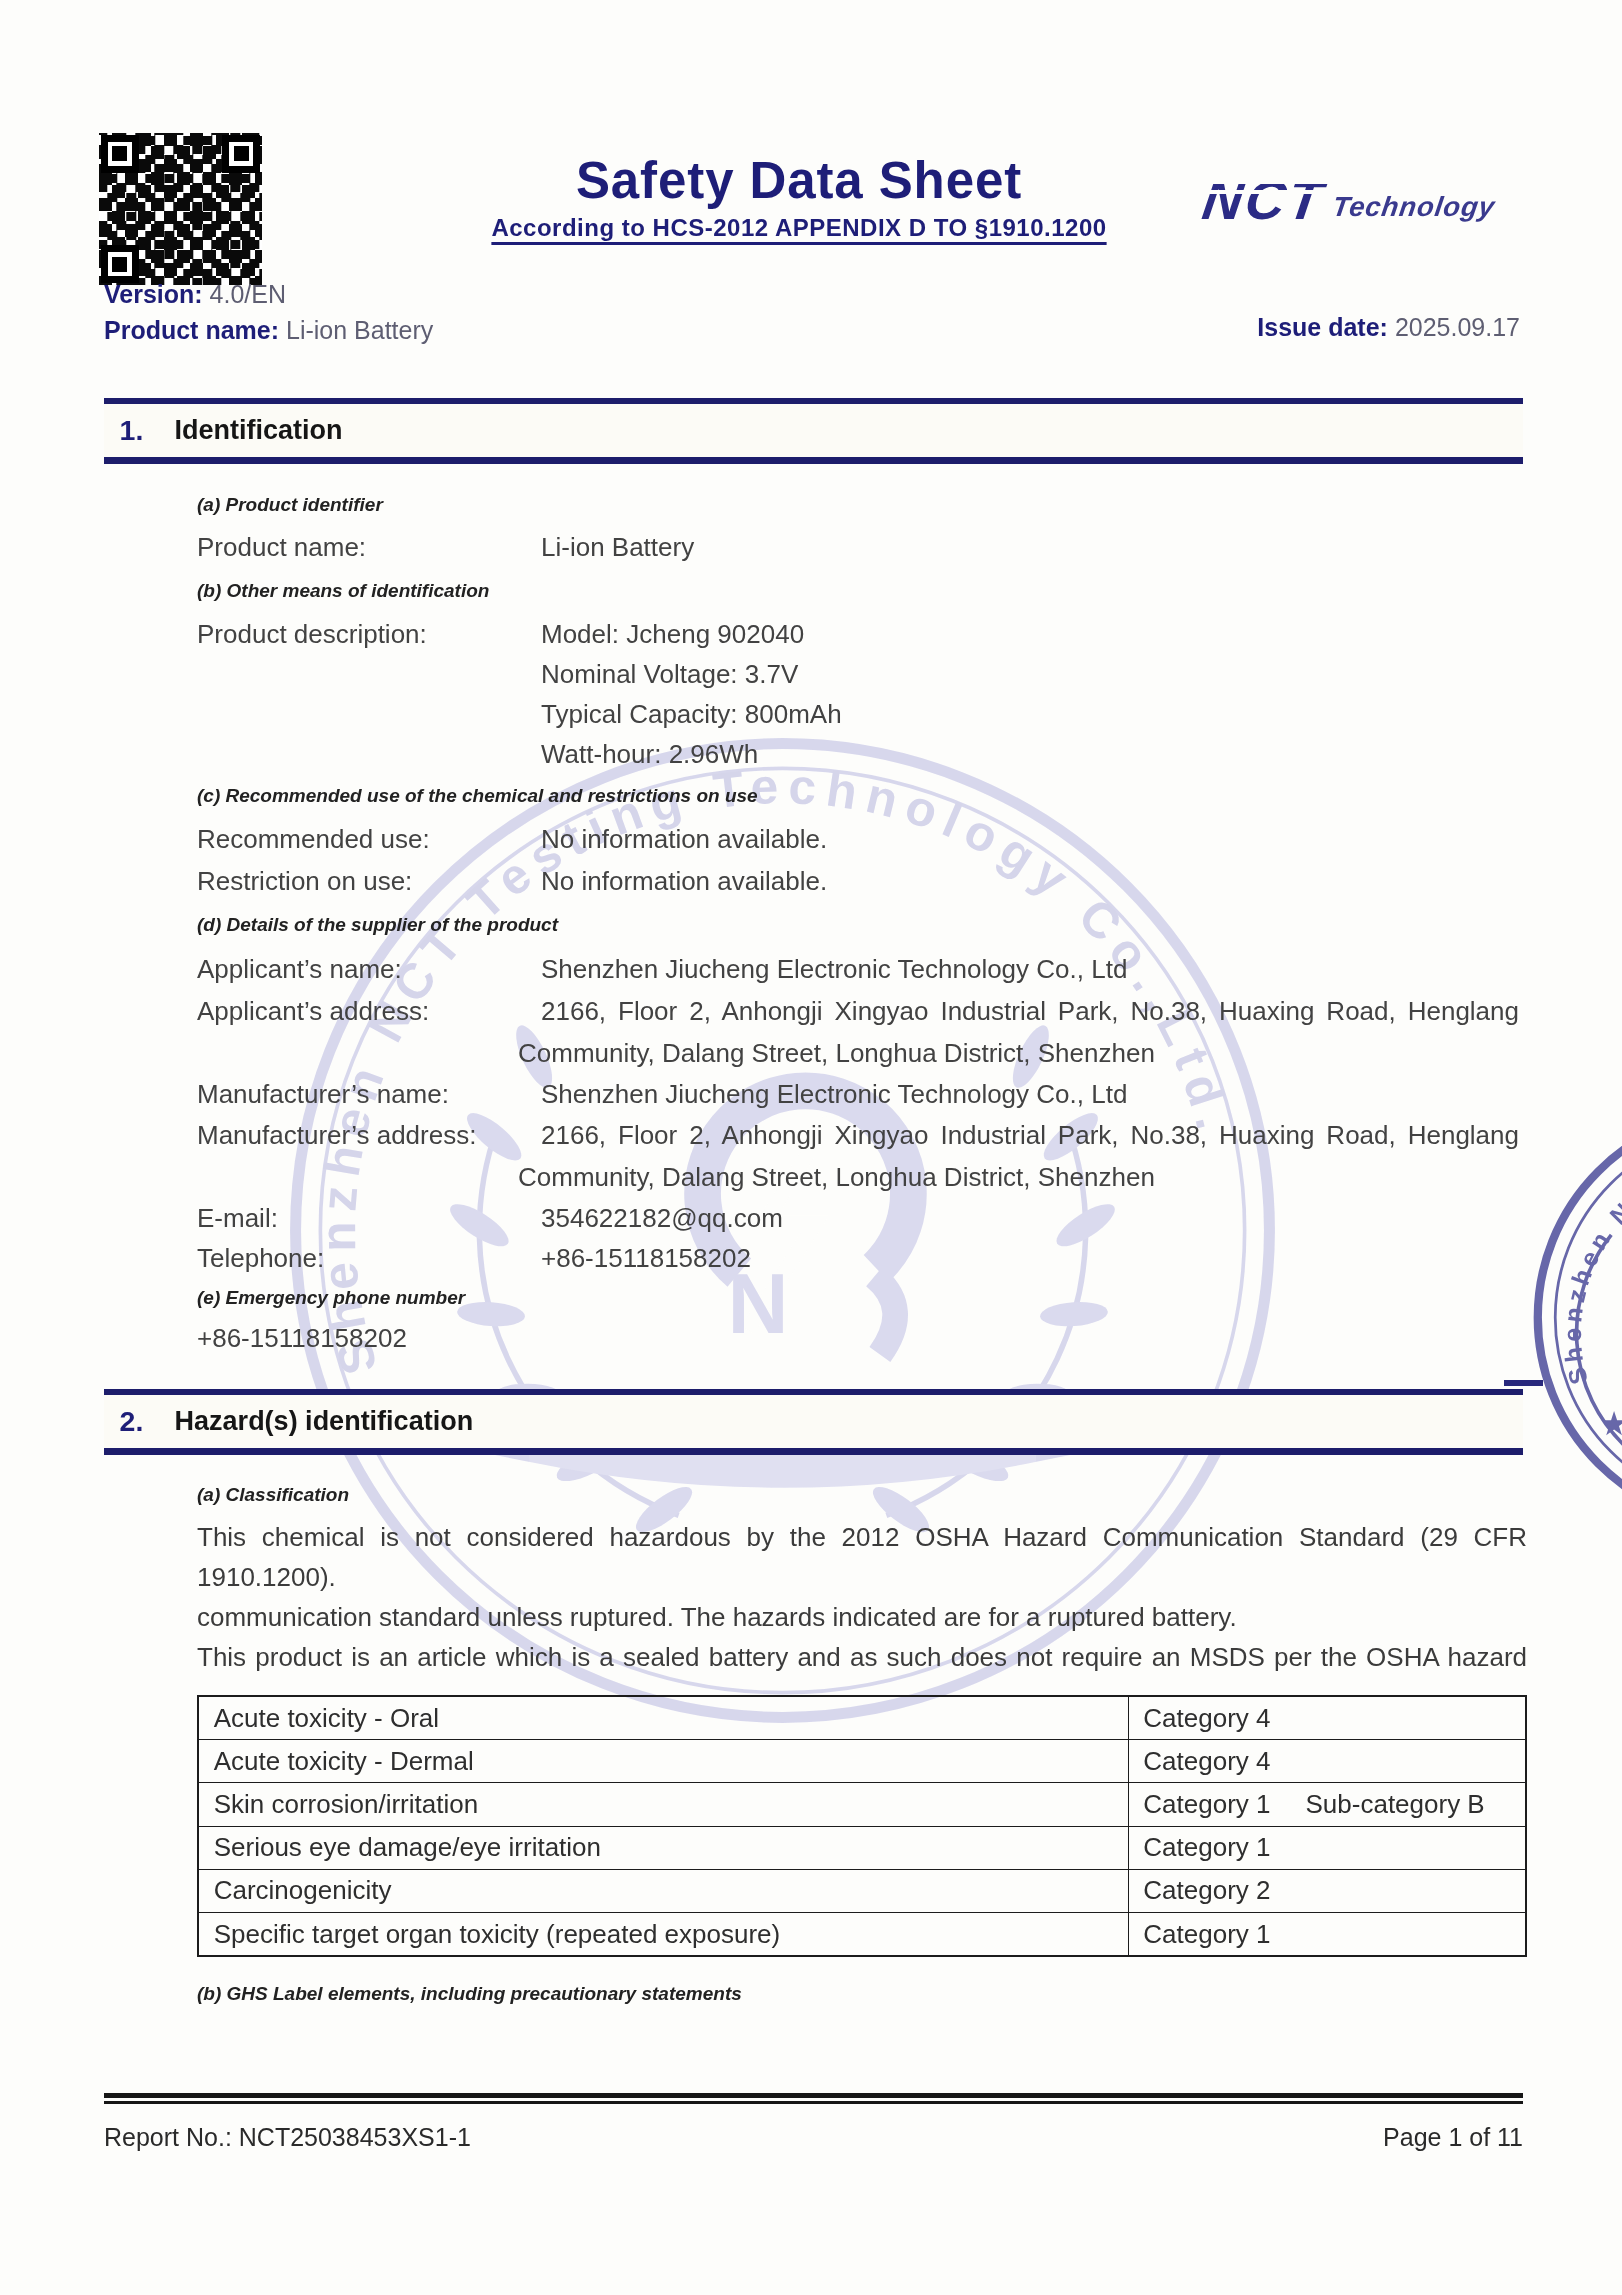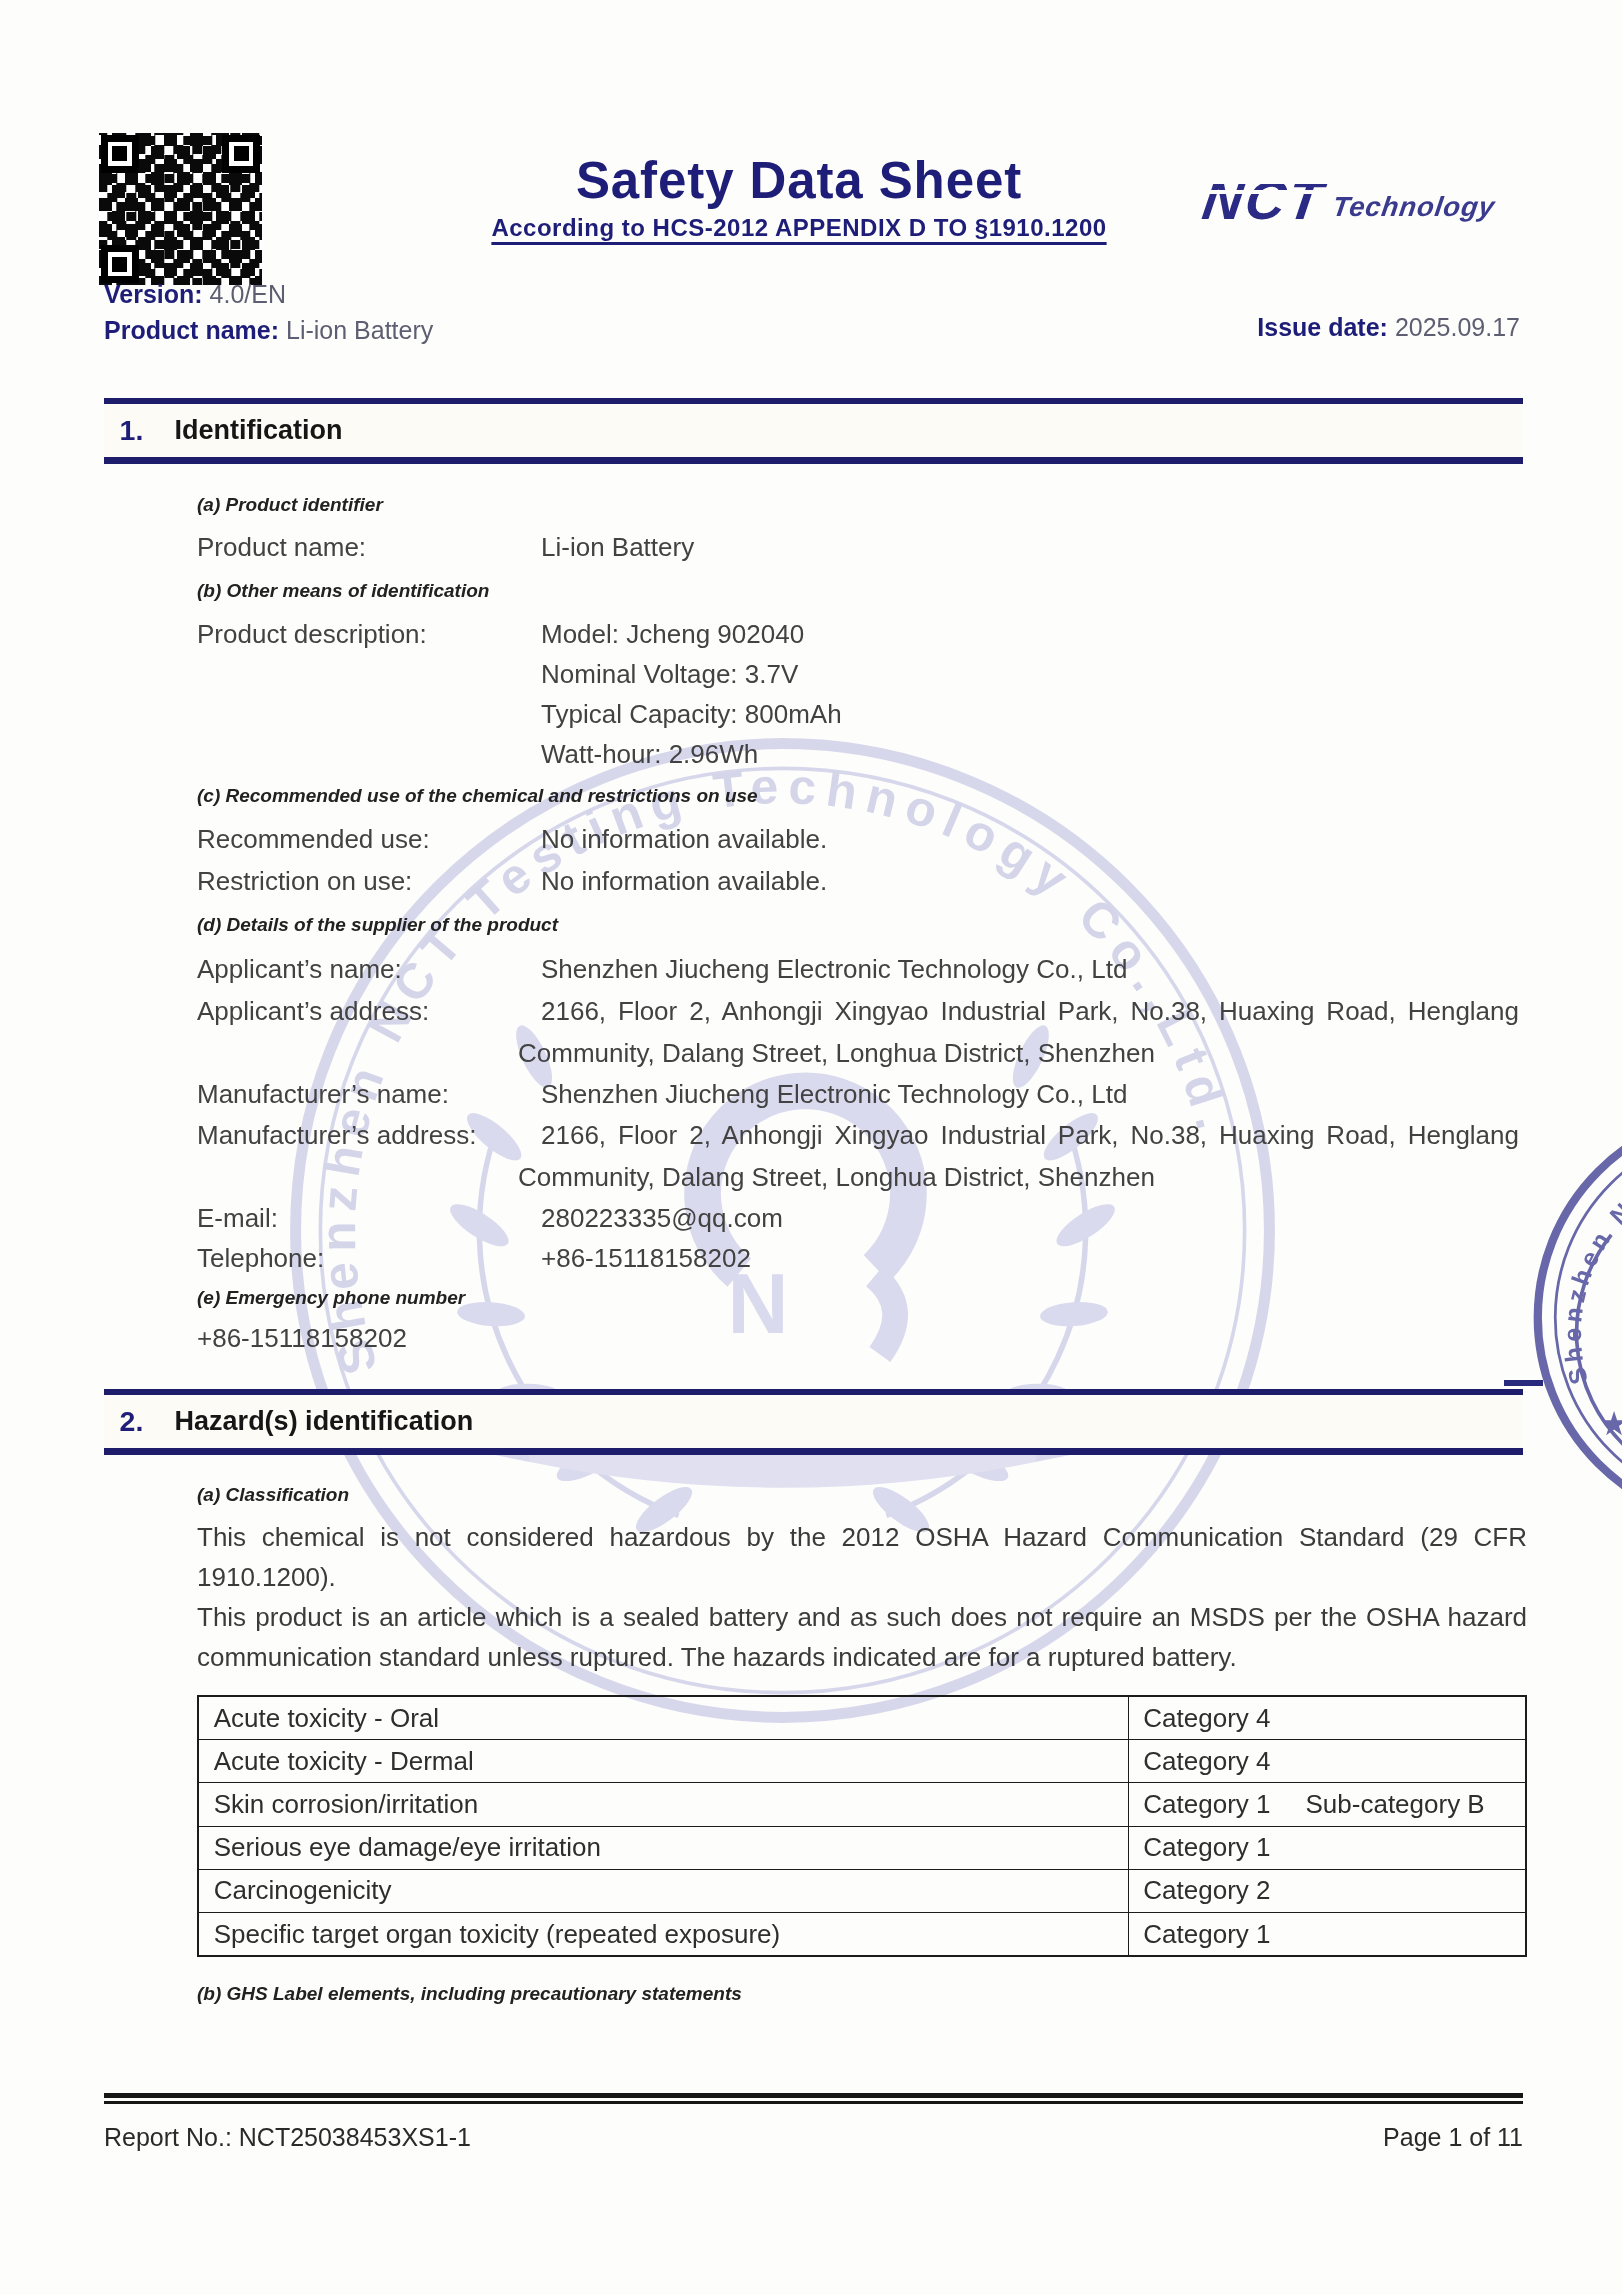--- a/index.html
+++ b/index.html
@@ -220,21 +220,21 @@
     </div>
     <div class="frow h46 just">
       <span class="flabel">Manufacturer’s address:</span>
       <span class="fvalue">2166, Floor 2, Anhongji Xingyao Industrial Park, No.38, Huaxing Road, Henglang</span>
     </div>
     <div class="frow h46 ind2">
       <span class="fvalue">Community, Dalang Street, Longhua District, Shenzhen</span>
     </div>
     <div class="frow h44">
       <span class="flabel">E-mail:</span>
-      <span class="fvalue">280223335@qq.com</span>
+      <span class="fvalue">354622182@qq.com</span>
     </div>
     <div class="frow h44">
       <span class="flabel">Telephone:</span>
       <span class="fvalue">+86-15118158202</span>
     </div>
     <div class="ih h44">(e) Emergency phone number</div>
     <div class="frow h44">
       <span class="fvalue">+86-15118158202</span>
     </div>
   </div>
@@ -244,22 +244,22 @@
     <div class="bandrow">
       <span class="bnum">2.</span>
       <span class="btitle">Hazard(s) identification</span>
     </div>
     <div class="rule"></div>
   </div>
 
   <div class="sec2">
     <div class="ih h48">(a) Classification</div>
     <div class="pline pjust">This chemical is not considered hazardous by the 2012 OSHA Hazard Communication Standard (29 CFR 1910.1200).</div>
+    <div class="pline">communication standard unless ruptured. The hazards indicated are for a ruptured battery.</div>
     <div class="pline pjust">This product is an article which is a sealed battery and as such does not require an MSDS per the OSHA hazard</div>
-    <div class="pline">communication standard unless ruptured. The hazards indicated are for a ruptured battery.</div>
 
     <table class="haz">
       <tbody>
         <tr>
           <td>Acute toxicity - Oral</td>
           <td class="cat"><span>Category 4</span><span class="subcat"></span></td>
         </tr>
         <tr>
           <td>Acute toxicity - Dermal</td>
           <td class="cat"><span>Category 4</span><span class="subcat"></span></td>

